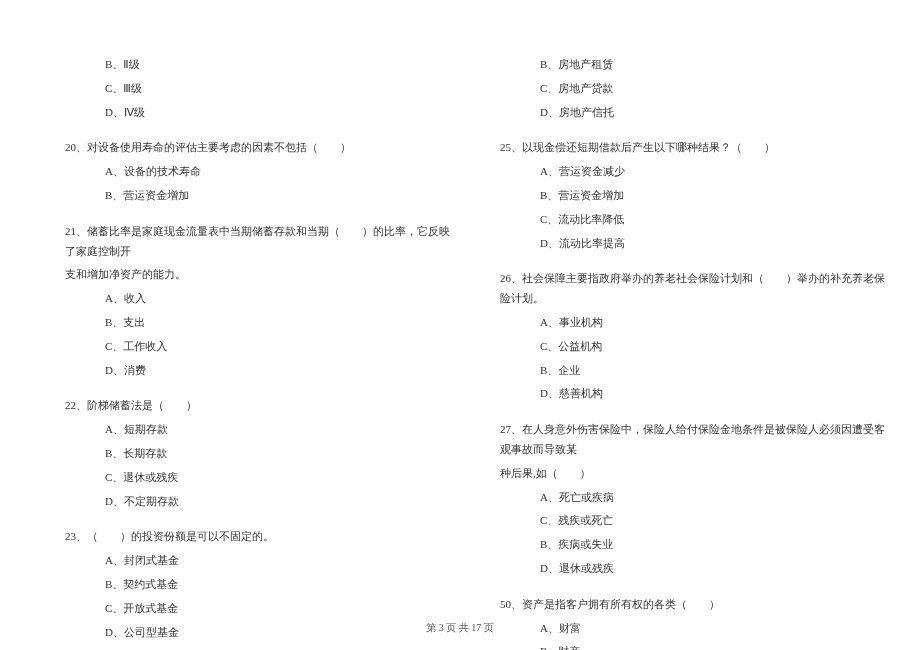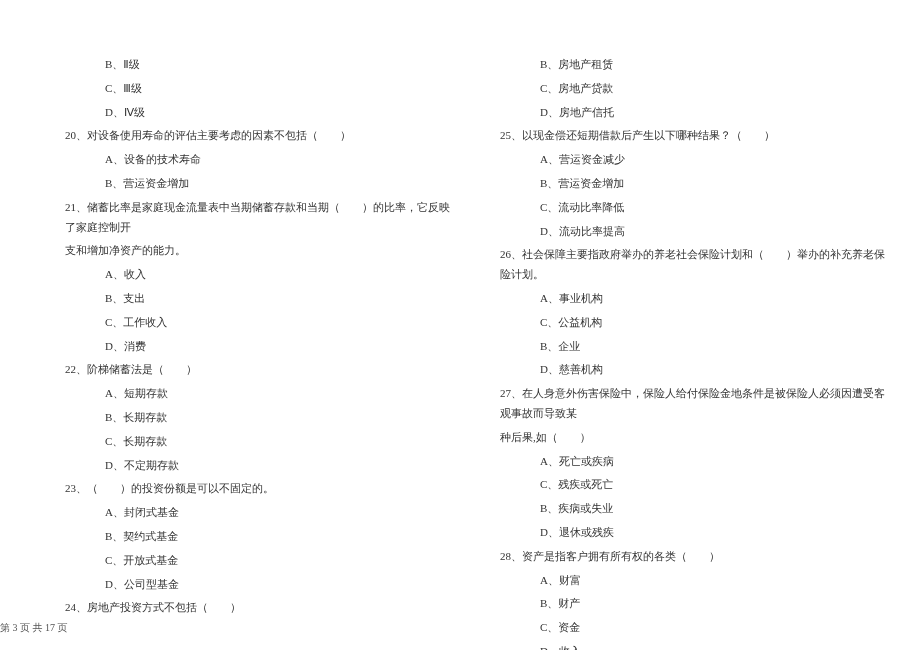--- a/index.html
+++ b/index.html
@@ -24,30 +24,32 @@
       flex-direction: column;
       gap: 4px;
     }
     .opt {
       padding-left: 70px;
       line-height: 1.8;
     }
     .q {
       padding-left: 30px;
       line-height: 1.8;
+      margin-top: 12px;
     }
     .q-cont {
       padding-left: 30px;
       line-height: 1.8;
     }
     .footer {
       position: absolute;
       bottom: 15px;
       left: 0;
       right: 0;
+      text-align: center;
       font-size: 10px;
       color: #555;
     }
   </style>
 </head>
 <body>
 
 <div class="page">
   <div class="col">
     <div class="opt">B、Ⅱ级</div>
@@ -61,21 +63,21 @@
     <div class="q">21、储蓄比率是家庭现金流量表中当期储蓄存款和当期（　　）的比率，它反映了家庭控制开</div>
     <div class="q-cont">支和增加净资产的能力。</div>
     <div class="opt">A、收入</div>
     <div class="opt">B、支出</div>
     <div class="opt">C、工作收入</div>
     <div class="opt">D、消费</div>
 
     <div class="q">22、阶梯储蓄法是（　　）</div>
     <div class="opt">A、短期存款</div>
     <div class="opt">B、长期存款</div>
-    <div class="opt">C、长期存款</div>
+    <div class="opt">C、退休或残疾</div>
     <div class="opt">D、不定期存款</div>
 
     <div class="q">23、（　　）的投资份额是可以不固定的。</div>
     <div class="opt">A、封闭式基金</div>
     <div class="opt">B、契约式基金</div>
     <div class="opt">C、开放式基金</div>
     <div class="opt">D、公司型基金</div>
 
     <div class="q">24、房地产投资方式不包括（　　）</div>
 
@@ -98,21 +100,21 @@
     <div class="opt">B、企业</div>
     <div class="opt">D、慈善机构</div>
 
     <div class="q">27、在人身意外伤害保险中，保险人给付保险金地条件是被保险人必须因遭受客观事故而导致某</div>
     <div class="q-cont">种后果,如（　　）</div>
     <div class="opt">A、死亡或疾病</div>
     <div class="opt">C、残疾或死亡</div>
     <div class="opt">B、疾病或失业</div>
     <div class="opt">D、退休或残疾</div>
 
-    <div class="q">28、资产是指客户拥有所有权的各类（　　）</div>
+    <div class="q">50、资产是指客户拥有所有权的各类（　　）</div>
     <div class="opt">A、财富</div>
     <div class="opt">B、财产</div>
     <div class="opt">C、资金</div>
     <div class="opt">D、收入</div>
 
   </div>
 </div>
 
 <div class="footer">第 3 页 共 17 页</div>
 

